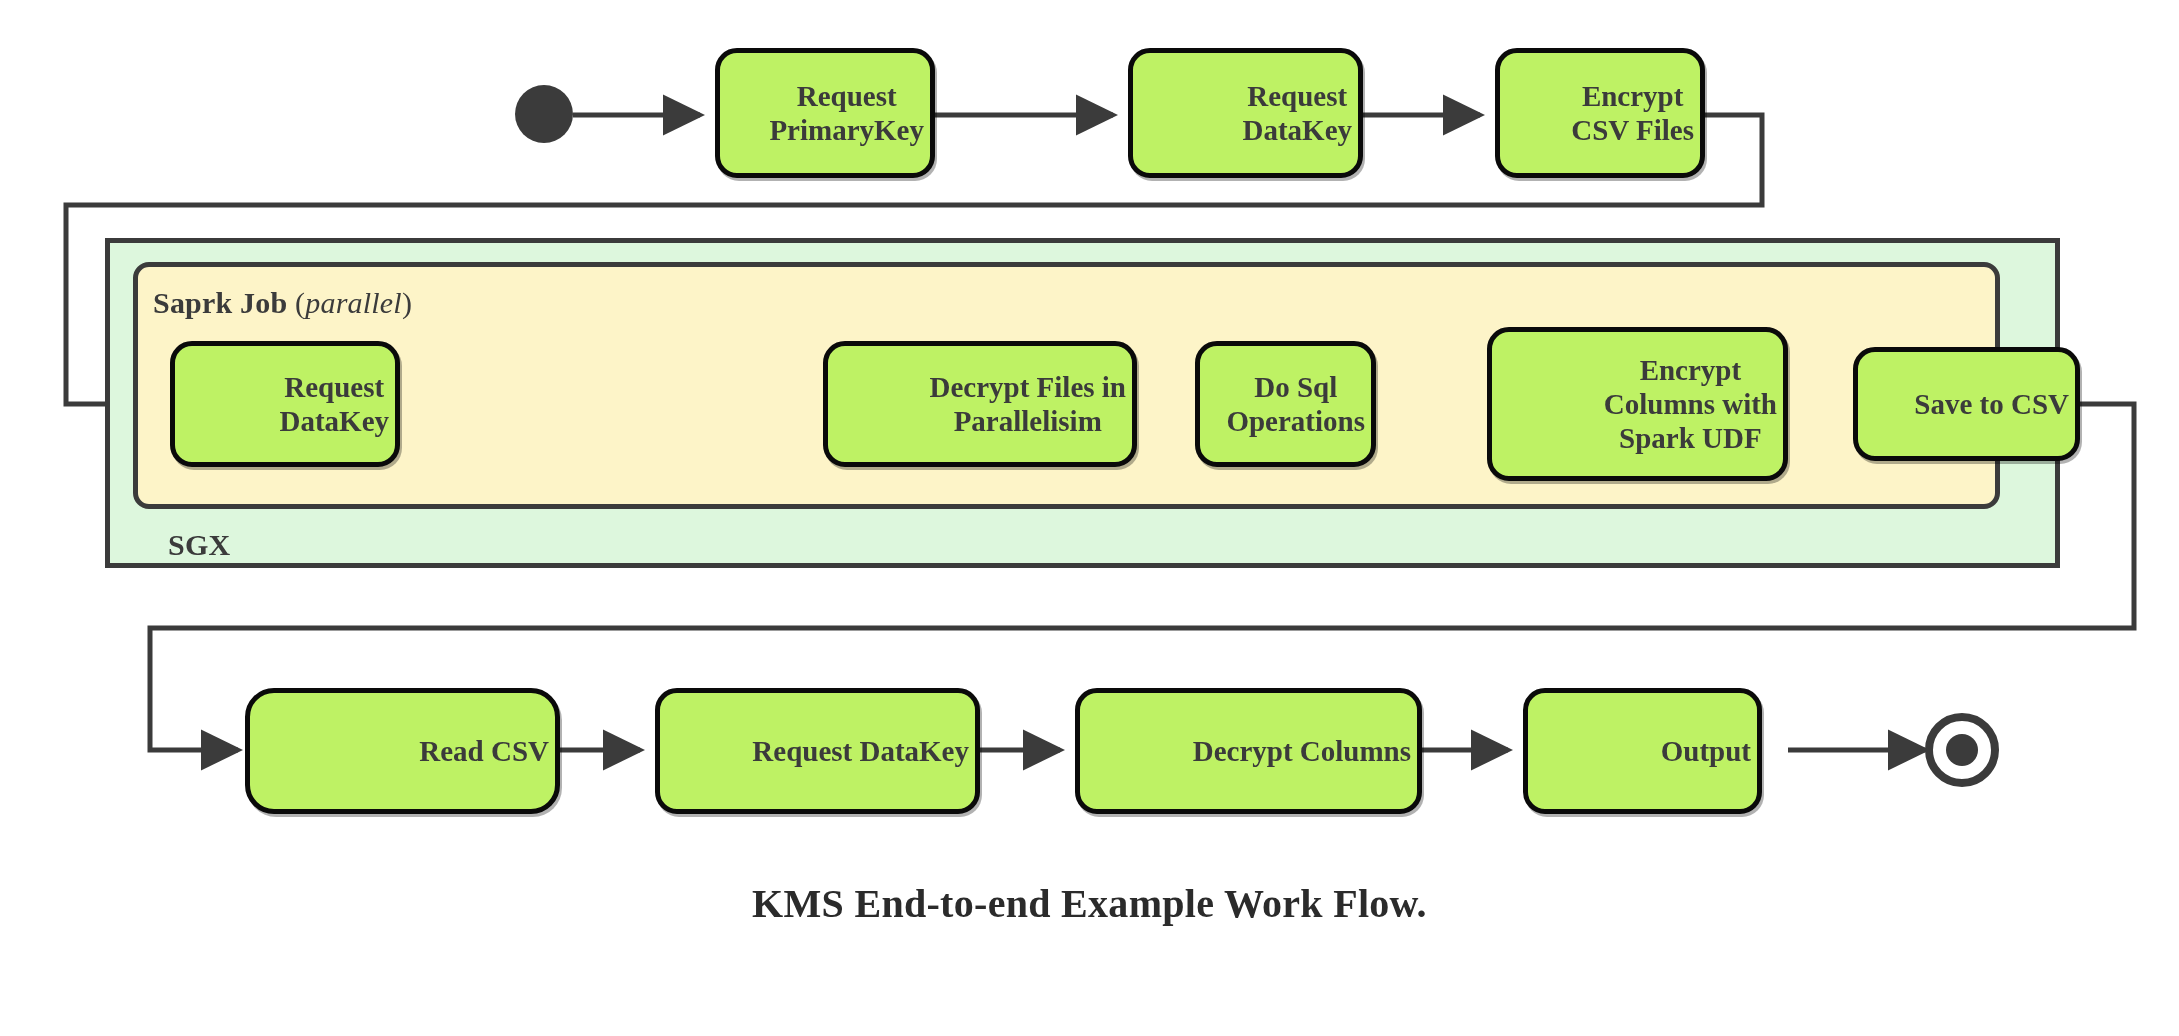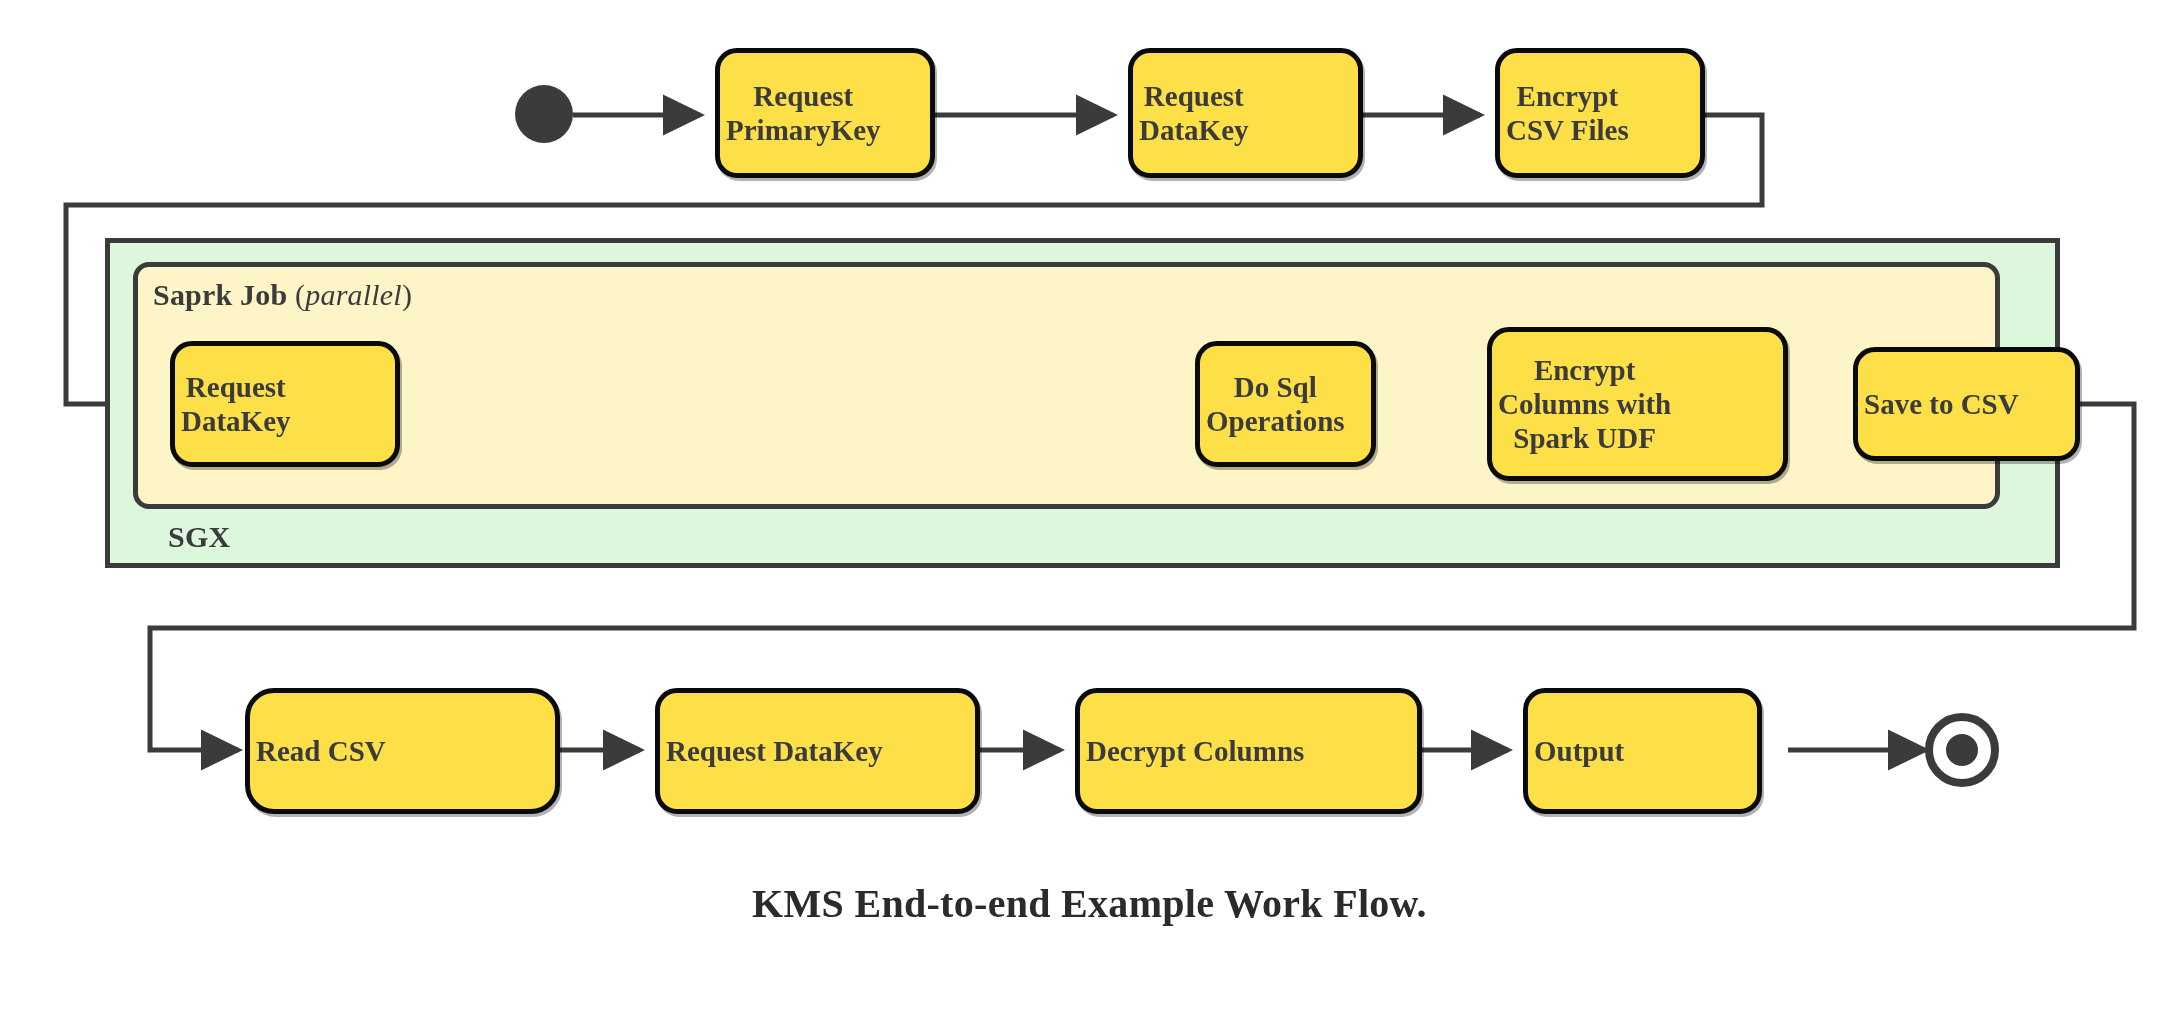--- a/index.html
+++ b/index.html
@@ -48,46 +48,47 @@
     border-radius: 16px;
     box-sizing: border-box;
   }
   .container-label {
     position: absolute;
     color: #3b3b3b;
     font-weight: bold;
     font-size: 30px;
     letter-spacing: 0.2px;
     white-space: nowrap;
+    margin-top: 8px;
   }
   .label-spark {
     left: 153px;
     top: 278px;
   }
   .label-spark .paren {
     font-weight: normal;
   }
   .label-spark .paren i {
     font-style: italic;
   }
   .label-sgx {
     left: 168px;
     top: 520px;
   }
 
   
   .node {
     position: absolute;
-    background: #fde047;
+    background: #bef264;
     border: 5px solid #0a0a0a;
     border-radius: 22px;
     box-sizing: border-box;
     display: flex;
     align-items: center;
-    justify-content: flex-start;
+    justify-content: flex-end;
     text-align: center;
     color: #3b3b3b;
     font-weight: bold;
     font-size: 29px;
     line-height: 1.18;
     padding: 2px 6px;
     box-shadow: 2px 3px 0 rgba(0,0,0,0.30);
   }
   .node span { display: block; }
 
@@ -200,20 +201,26 @@
   </div>
 
   <div class="node" style="left:170px; top:341px; width:230px; height:126px;">
     <div>
       <span>Request</span>
       <span>DataKey</span>
     </div>
   </div>
 
 
+  <div class="node" style="left:823px; top:341px; width:314px; height:126px;">
+    <div>
+      <span>Decrypt Files in</span>
+      <span>Parallelisim</span>
+    </div>
+  </div>
 
   <div class="node" style="left:1195px; top:341px; width:181px; height:126px;">
     <div>
       <span>Do Sql</span>
       <span>Operations</span>
     </div>
   </div>
 
   <div class="node" style="left:1487px; top:327px; width:301px; height:154px;">
     <div>

